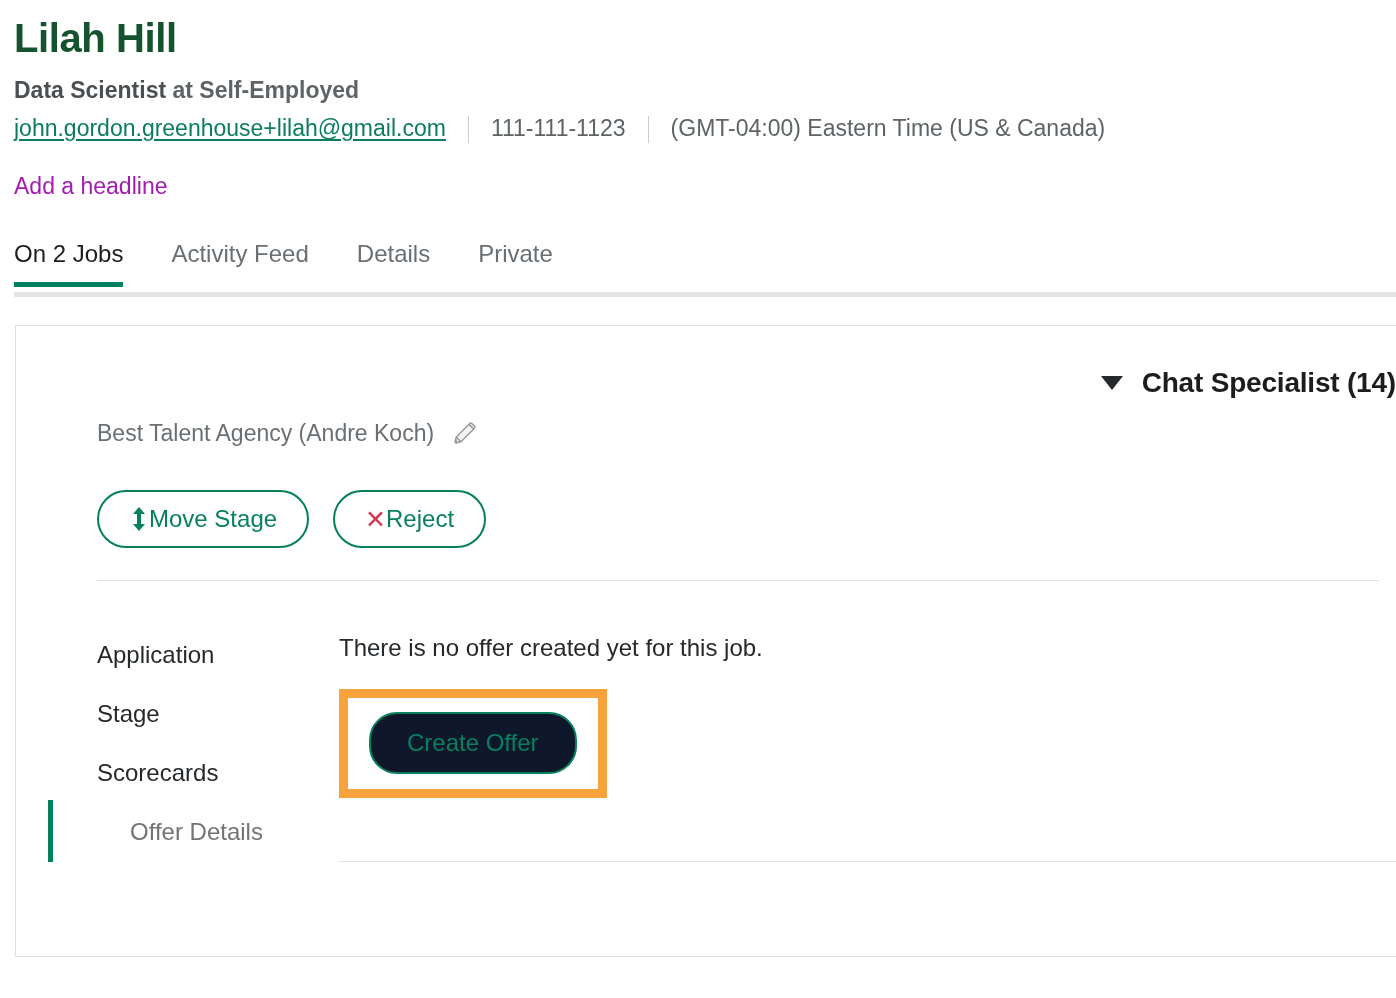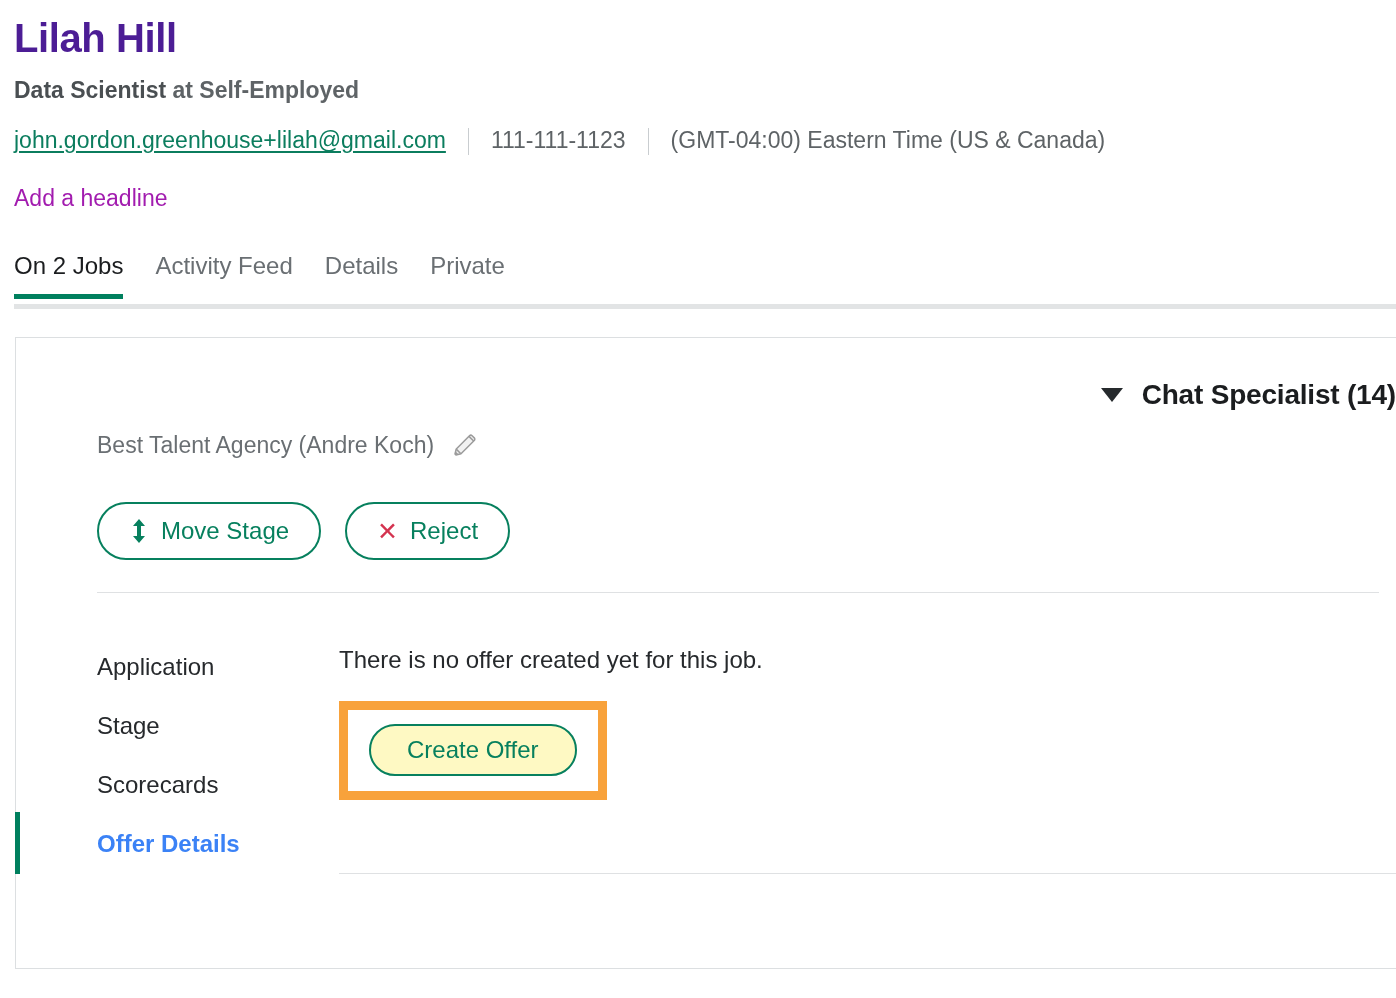--- a/index.html
+++ b/index.html
@@ -26,41 +26,41 @@
 
   
   .profile-header {
     padding: 8px 0 0 14px;
   }
   .candidate-name {
     font-size: 40px;
     line-height: 48px;
     font-weight: 700;
     letter-spacing: -0.4px;
-    color: #4c1d95;
+    color: #14532d;
     margin: 0;
     padding-top: 6px;
   }
   .title-line {
     font-size: 23px;
     line-height: 30px;
     color: #5e6366;
     margin-top: 13px;
     white-space: nowrap;
   }
   .title-line .job-title {
     font-weight: 700;
     color: #4a4f52;
   }
   .title-line .at-word {
     font-weight: 700;
   }
 
   .contact-line {
-    margin-top: 20px;
+    margin-top: 8px;
     font-size: 23px;
     line-height: 30px;
     color: #5e6366;
     display: flex;
     align-items: flex-end;
     white-space: nowrap;
   }
   .contact-email {
     color: #0b7d5e;
     text-decoration: underline;
@@ -99,21 +99,21 @@
     position: absolute;
     left: 14px;
     right: 0;
     bottom: 0;
     height: 5px;
     background: #e2e4e5;
   }
   .tabs {
     display: flex;
     align-items: center;
-    gap: 32px;
+    gap: 48px;
     position: relative;
     z-index: 2;
   }
   .tab {
     font-size: 24px;
     line-height: 30px;
     color: #6a6f73;
     padding-bottom: 18px;
     cursor: pointer;
     position: relative;
@@ -191,21 +191,21 @@
 
   .action-buttons {
     display: flex;
     gap: 24px;
     margin-top: 42px;
   }
   .pill-btn {
     display: inline-flex;
     align-items: center;
     justify-content: center;
-    gap: 12px;
+    gap: 0;
     height: 58px;
     padding: 0 30px;
     border: 2px solid #07805e;
     border-radius: 29px;
     background: #ffffff;
     color: #07805e;
     font-size: 24px;
     font-family: "Liberation Sans", "DejaVu Sans", sans-serif;
     cursor: pointer;
     box-sizing: border-box;
@@ -243,22 +243,23 @@
   }
   .nav-item {
     position: relative;
     font-size: 24px;
     line-height: 30px;
     color: #26292c;
     padding: 14px 0 15px 0;
     cursor: pointer;
   }
   .nav-item.active {
-    font-weight: 700;
-    color: #3b82f6;
+    font-weight: 400;
+    color: #737373;
+    margin-left: 33px;
   }
   .nav-item.active::before {
     content: "";
     position: absolute;
     left: -82px;
     top: -3px;
     width: 5px;
     height: 62px;
     background: #00805e;
   }
@@ -278,25 +279,25 @@
     display: inline-block;
     margin-top: 26px;
     border: 9px solid #f8a23b;
     padding: 14px 21px 15px 21px;
     background: #ffffff;
   }
   .create-offer-btn {
     display: inline-flex;
     align-items: center;
     justify-content: center;
-    height: 52px;
+    height: 62px;
     padding: 0 36px;
     border: 2px solid #07805e;
     border-radius: 28px;
-    background: #fef9c3;
+    background: #0f172a;
     color: #07805e;
     font-size: 24px;
     font-family: "Liberation Sans", "DejaVu Sans", sans-serif;
     cursor: pointer;
     box-sizing: border-box;
     white-space: nowrap;
   }
 
   .bottom-divider {
     position: absolute;

